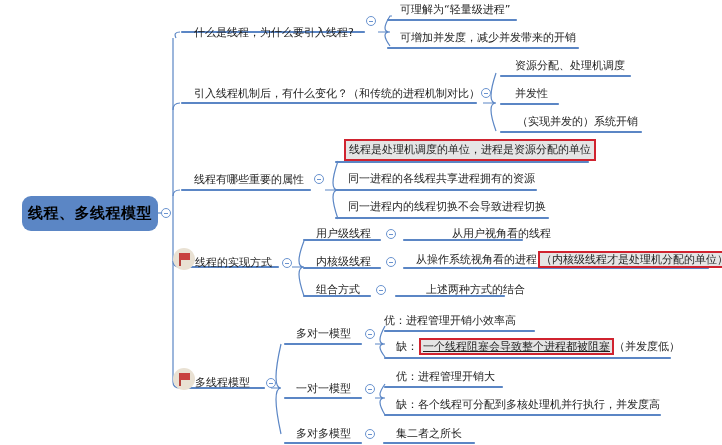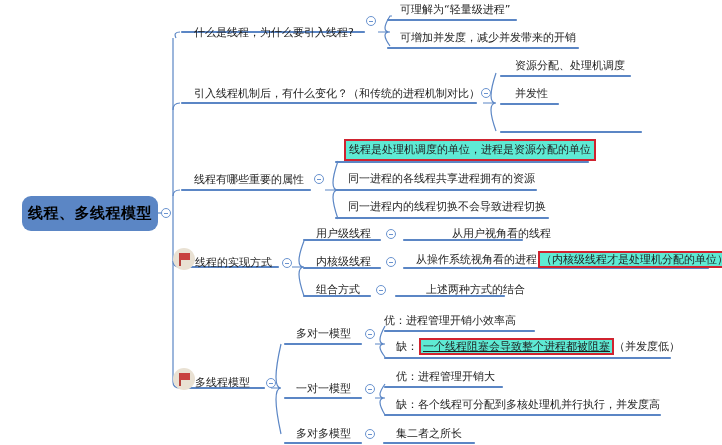--- a/index.html
+++ b/index.html
@@ -15,21 +15,21 @@
     position: absolute; left: 22px; top: 196px; width: 136px; height: 35px;
     background: #5b86c5; border-radius: 9px; color: #000000;
     font-weight: bold; font-size: 15px; line-height: 35px; text-align: center;
     letter-spacing: 0.5px;
   }
   .node {
     position: absolute; font-size: 11px; line-height: 14px; white-space: nowrap;
     color: #1e1e1e;
   }
   .hl {
-    border: 2px solid #d0232f; padding: 0 2px; margin-left: 1px; background:#5eead4;
+    border: 2px solid #d0232f; padding: 0 2px; margin-left: 1px; background:#e5e5e5;
   }
   .toggle {
     position: absolute; width: 10px; height: 10px; border: 1px solid #6a93cf;
     border-radius: 50%; background: #fff; box-sizing: border-box;
   }
   .toggle::after {
     content: ""; position: absolute; left: 2px; top: 3.5px; width: 4px; height: 1px; background: #6a93cf;
   }
   .flag {
     position: absolute; width: 22px; height: 22px; border-radius: 50%;
@@ -106,20 +106,21 @@
 
 <div class="node" style="left:194px; top:26px;">什么是线程，为什么要引入线程?</div>
 <div class="toggle" style="left:366px; top:16px;"></div>
 <div class="node" style="left:400px; top:3px;">可理解为“轻量级进程”</div>
 <div class="node" style="left:400px; top:31px;">可增加并发度，减少并发带来的开销</div>
 
 <div class="node" style="left:194px; top:87px;">引入线程机制后，有什么变化？（和传统的进程机制对比）</div>
 <div class="toggle" style="left:481px; top:88px;"></div>
 <div class="node" style="left:515px; top:59px;">资源分配、处理机调度</div>
 <div class="node" style="left:515px; top:87px;">并发性</div>
+<div class="node" style="left:517px; top:115px;">（实现并发的）系统开销</div>
 
 <div class="node" style="left:194px; top:173px;">线程有哪些重要的属性</div>
 <div class="toggle" style="left:314px; top:174px;"></div>
 <div class="node hl" style="left:343px; top:139px; padding:2px 3px;">线程是处理机调度的单位，进程是资源分配的单位</div>
 <div class="node" style="left:348px; top:172px;">同一进程的各线程共享进程拥有的资源</div>
 <div class="node" style="left:348px; top:200px;">同一进程内的线程切换不会导致进程切换</div>
 
 <div class="flag" style="left:173px; top:248px;"></div>
 <div class="node" style="left:195px; top:256px;">线程的实现方式</div>
 <div class="toggle" style="left:282px; top:258px;"></div>

